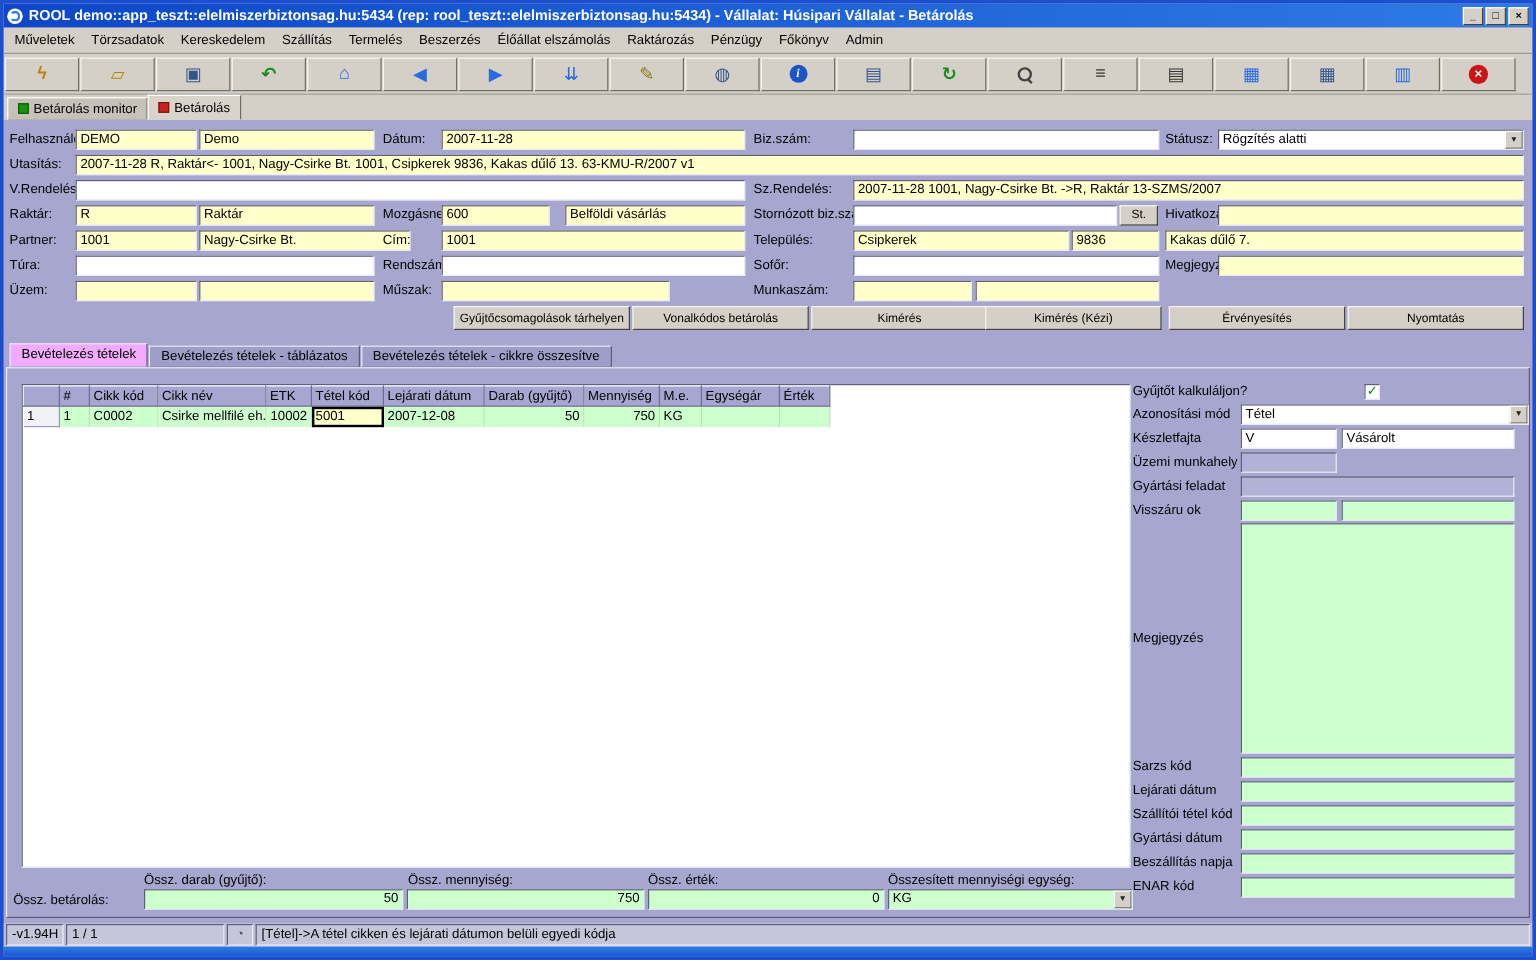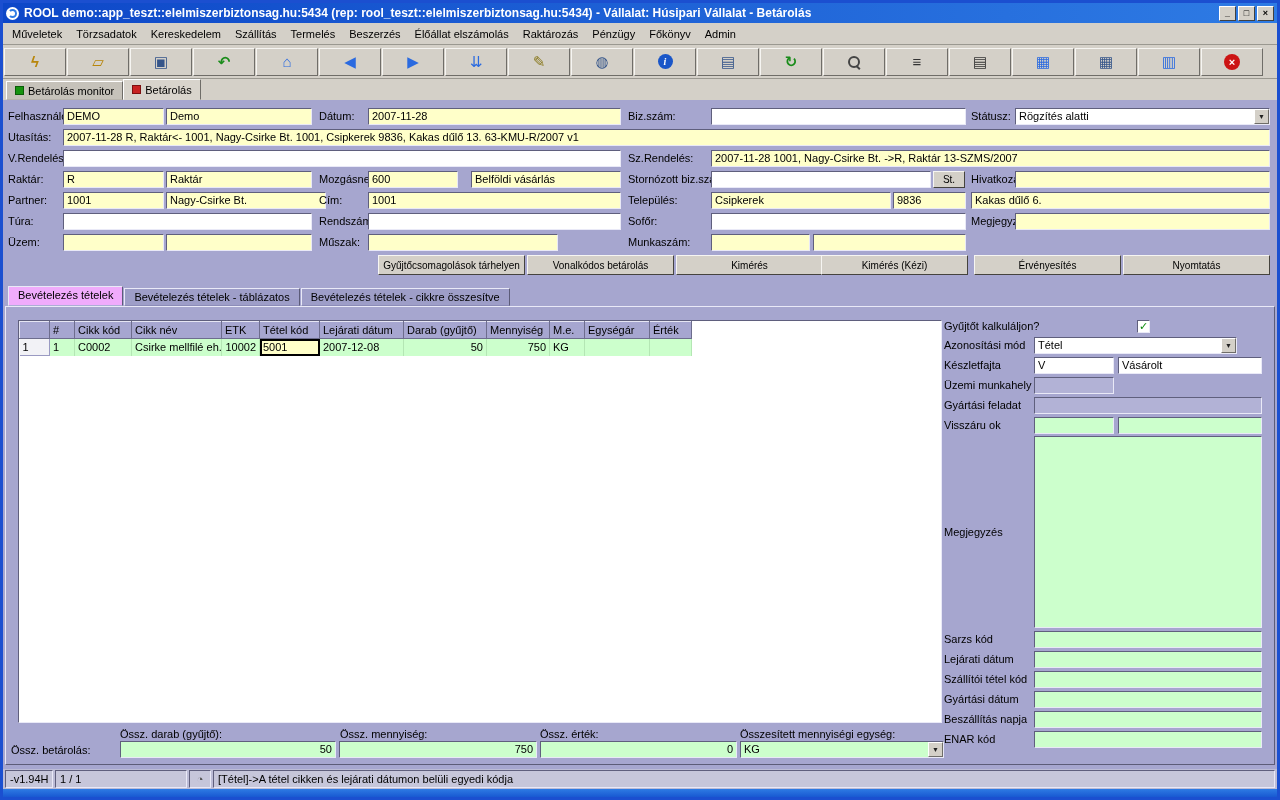--- a/index.html
+++ b/index.html
@@ -216,27 +216,27 @@
     <div class="fld" style="left:365px;top:71px;width:90px">600</div>
     <div class="fld" style="left:468px;top:71px;width:150px">Belföldi vásárlás</div>
     <span class="lbl" style="left:625px;top:73px">Stornózott biz.szám:</span>
     <div class="fld w" style="left:708px;top:71px;width:220px"></div>
     <div class="stbtn" style="left:930px;top:71px;width:32px">St.</div>
     <span class="lbl" style="left:968px;top:73px">Hivatkozás:</span>
     <div class="fld" style="left:1012px;top:71px;width:255px"></div>
 
     <span class="lbl" style="left:5px;top:94px">Partner:</span>
     <div class="fld" style="left:60px;top:92px;width:101px">1001</div>
-    <div class="fld" style="left:163px;top:92px;width:160px">Nagy-Csirke Bt.</div>
+    <div class="fld" style="left:163px;top:92px;width:176px">Nagy-Csirke Bt.</div>
     <span class="lbl" style="left:316px;top:94px">Cím:</span>
     <div class="fld" style="left:365px;top:92px;width:253px">1001</div>
     <span class="lbl" style="left:625px;top:94px">Település:</span>
     <div class="fld" style="left:708px;top:92px;width:180px">Csipkerek</div>
     <div class="fld" style="left:890px;top:92px;width:73px">9836</div>
-    <div class="fld" style="left:968px;top:92px;width:299px">Kakas dűlő 6.</div>
+    <div class="fld" style="left:968px;top:92px;width:299px">Kakas dűlő 7.</div>
 
     <span class="lbl" style="left:5px;top:115px">Túra:</span>
     <div class="fld w" style="left:60px;top:113px;width:249px"></div>
     <span class="lbl" style="left:316px;top:115px">Rendszám:</span>
     <div class="fld w" style="left:365px;top:113px;width:253px"></div>
     <span class="lbl" style="left:625px;top:115px">Sofőr:</span>
     <div class="fld w" style="left:708px;top:113px;width:255px"></div>
     <span class="lbl" style="left:968px;top:115px">Megjegyzés:</span>
     <div class="fld" style="left:1012px;top:113px;width:255px"></div>
 
@@ -321,21 +321,21 @@
       </table>
     </div>
 
     <div class="side">
       <div class="srow" style="height:18px">
         <span class="slbl" style="width:185px">Gyűjtőt kalkuláljon?</span>
         <span class="chk" style="margin-left:8px">✓</span>
       </div>
       <div class="srow">
         <span class="slbl">Azonosítási mód</span>
-        <div class="sfld w dd" style="width:203px">
+        <div class="sfld w dd" style="width:240px">
           <span>Tétel</span>
           <span class="ddbtn">▼</span>
         </div>
       </div>
       <div class="srow">
         <span class="slbl">Készletfajta</span>
         <div class="sfld w" style="width:80px;margin-right:4px">V</div>
         <div class="sfld w" style="width:144px">Vásárolt</div>
       </div>
       <div class="srow">

